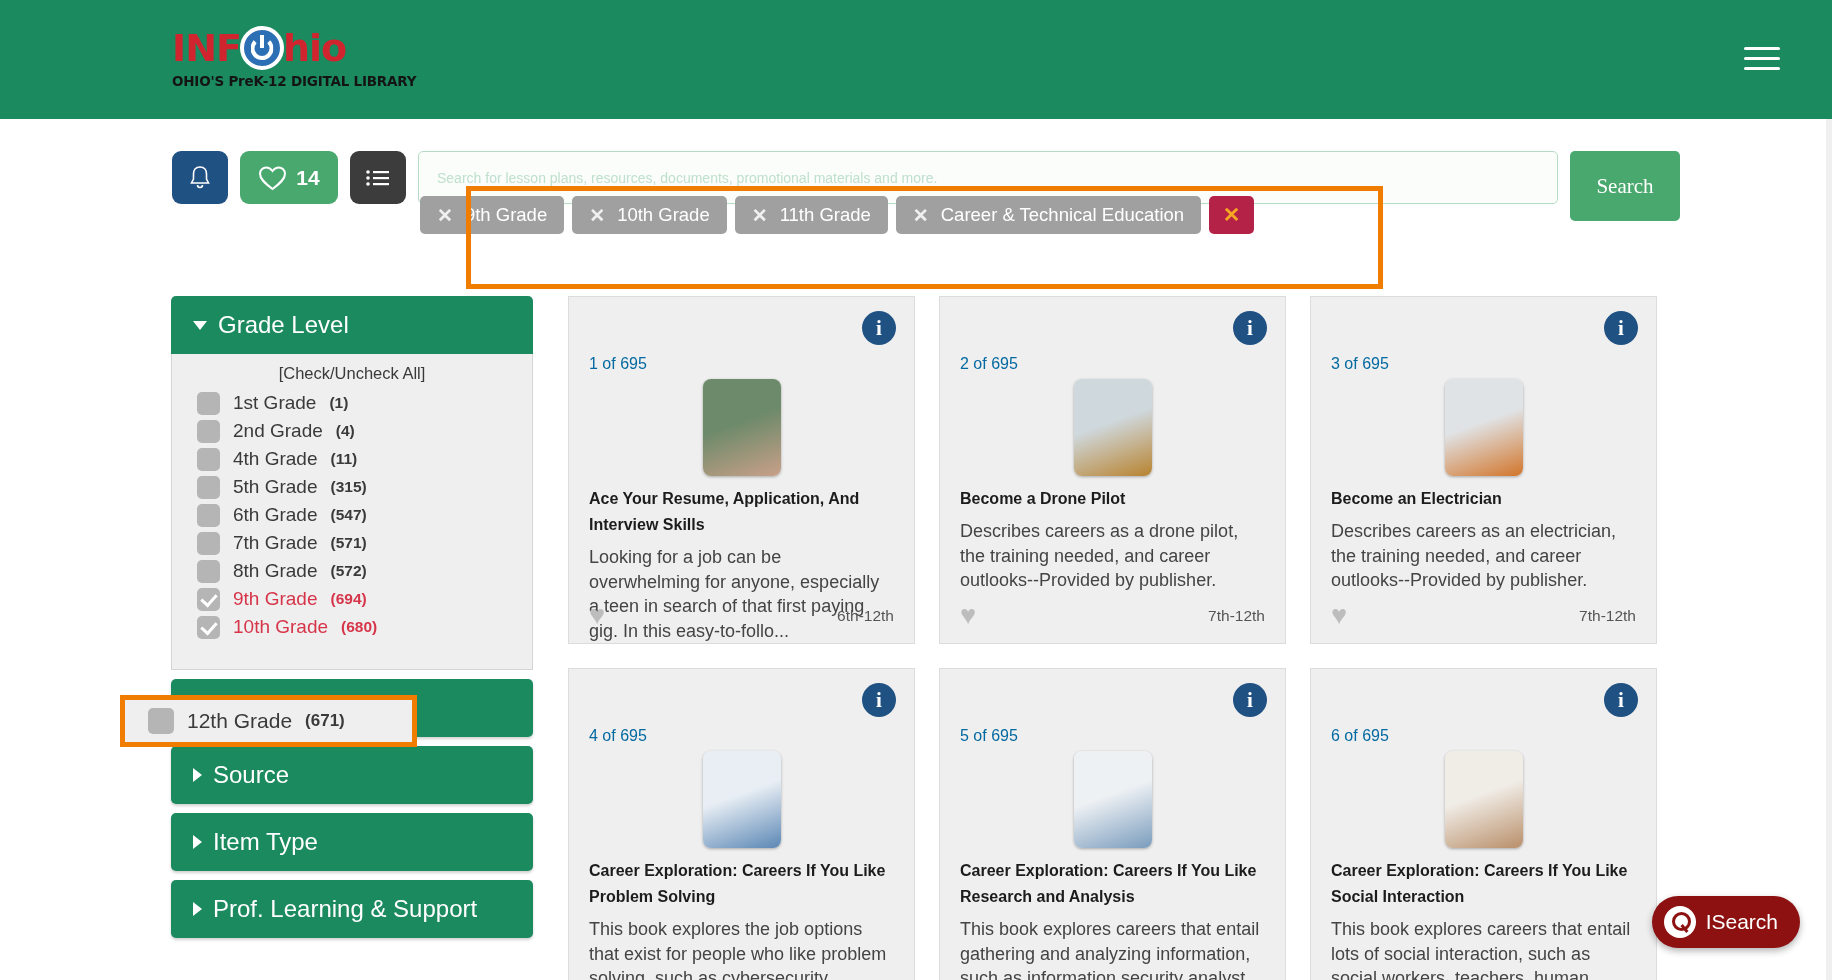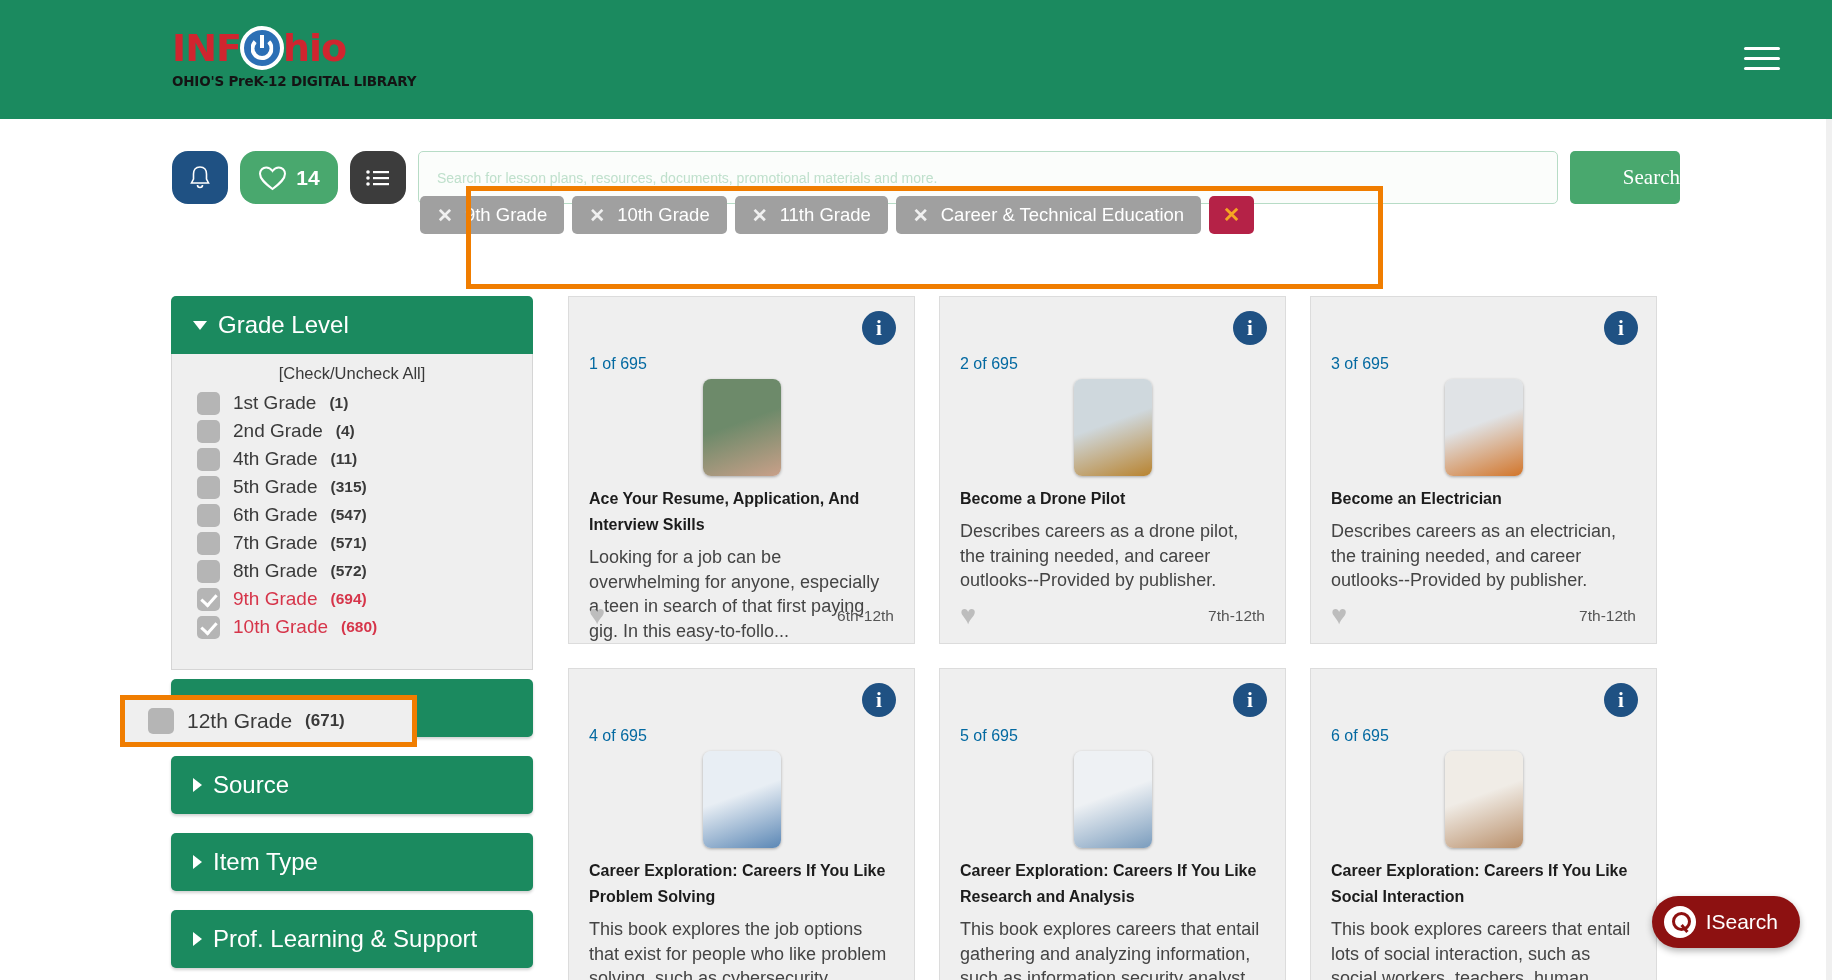--- a/index.html
+++ b/index.html
@@ -58,44 +58,43 @@
     border-radius: 2px; margin-bottom: 7px;
   }
 
   
   .searchbar {
     position: absolute; top: 119px; left: 0;
     width: 1832px; height: 90px; background: #ffffff;
   }
   .tool-btn {
     position: absolute; top: 32px; height: 53px;
-    border-radius: 16px; display: flex; align-items: center;
+    border-radius: 9px; display: flex; align-items: center;
     justify-content: center; color: #ffffff; cursor: pointer;
   }
   .btn-alerts { left: 172px; width: 56px; background: #1f5183; }
   .btn-fav    { left: 240px; width: 98px; background: #49a86e; gap: 9px; }
   .btn-list   { left: 350px; width: 56px; background: #3c3c3c; }
   .fav-count  { font-size: 21px; font-weight: bold; }
   .search-input {
     position: absolute; top: 32px; left: 418px;
     width: 1140px; height: 53px;
     border: 1.5px solid #b7dcc6; border-radius: 5px;
     background: #fbfdfb; padding: 0 18px;
     font-size: 14px; color: #333;
     font-family: "Liberation Sans", sans-serif;
   }
   .search-input::placeholder { color: #bfe0cc; }
   .search-go {
     position: absolute; top: 32px; left: 1570px;
-    width: 110px; height: 53px;
+    width: 110px; height: 70px;
     background: #49a86e; color: #fff;
     border: none; border-radius: 5px;
     font-size: 21px; cursor: pointer;
     font-family: "Liberation Serif", serif;
-    text-align: right;
   }
 
   
   .chips-row {
     position: absolute; top: 196px; left: 420px;
     display: flex; align-items: center; gap: 8px;
     z-index: 5;
   }
   .chip {
     height: 38px; background: #a0a0a0; color: #ffffff;
@@ -125,21 +124,21 @@
     position: absolute; left: 171px; top: 296px;
     width: 362px;
   }
   .facet-head {
     background: #1b8a5f; color: #ffffff;
     border-radius: 5px 5px 0 0;
     height: 58px; display: flex; align-items: center;
     padding-left: 22px; gap: 11px;
     font-size: 24px; cursor: pointer;
   }
-  .facet-head.closed { border-radius: 5px; margin-bottom: 19px;
+  .facet-head.closed { border-radius: 5px; margin-bottom: 9px;
                        box-shadow: 0 2px 3px rgba(0,0,0,0.18); }
   .tri-down {
     width: 0; height: 0; border-left: 7px solid transparent;
     border-right: 7px solid transparent; border-top: 9px solid #ffffff;
   }
   .tri-right {
     width: 0; height: 0; border-top: 7px solid transparent;
     border-bottom: 7px solid transparent; border-left: 9px solid #ffffff;
   }
   .facet-body {

